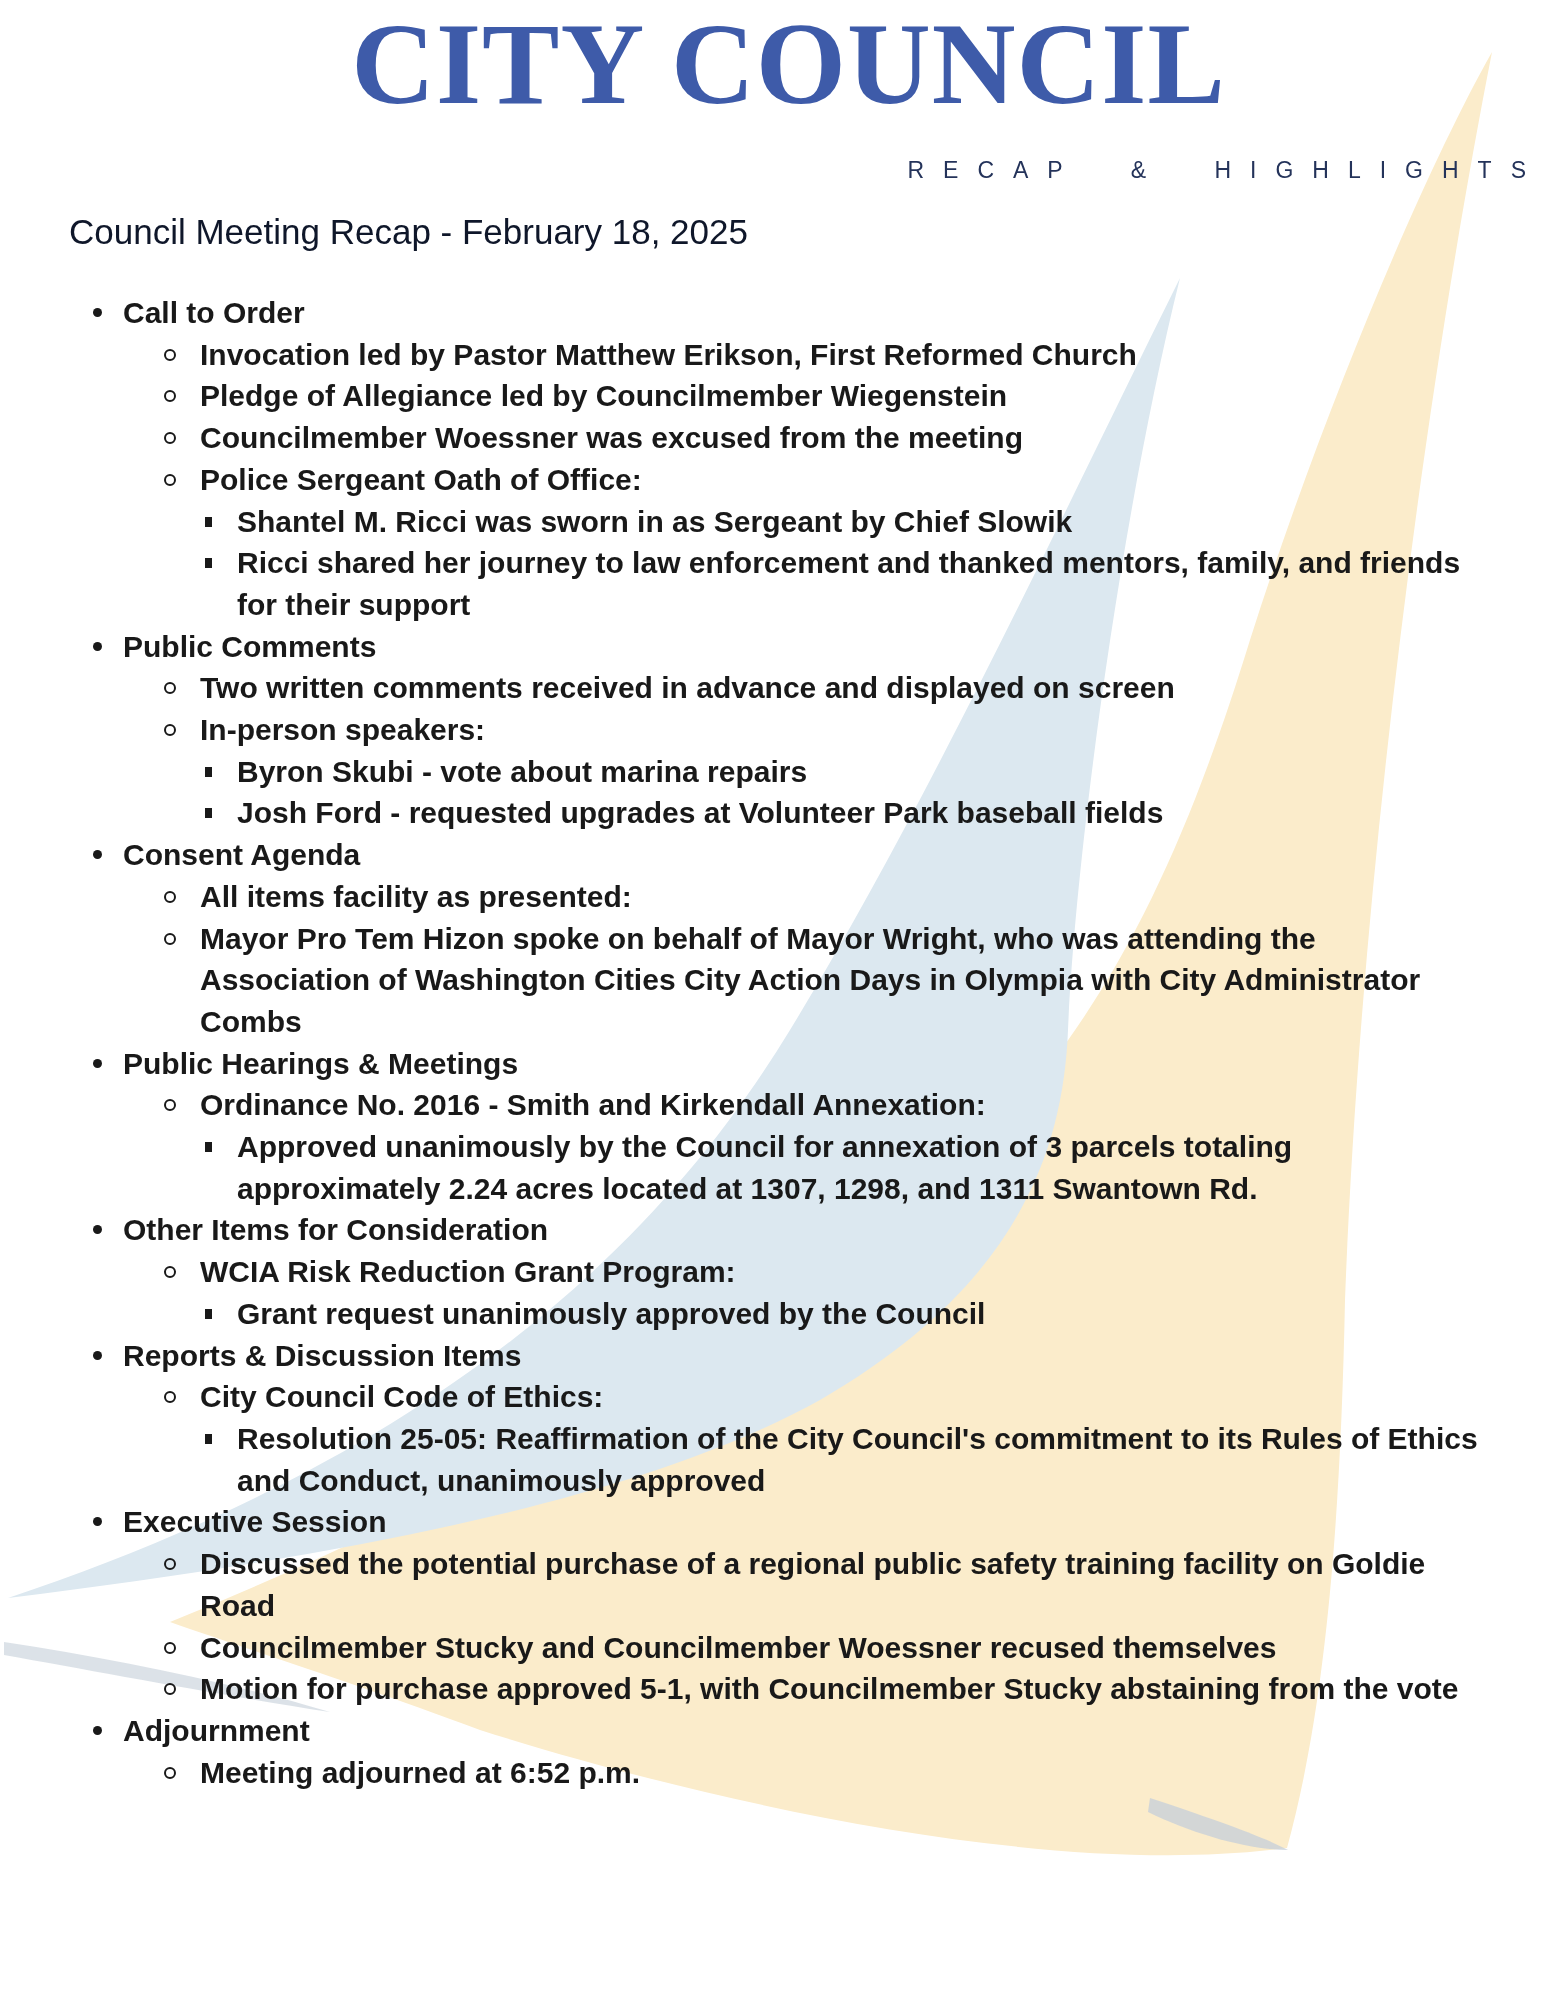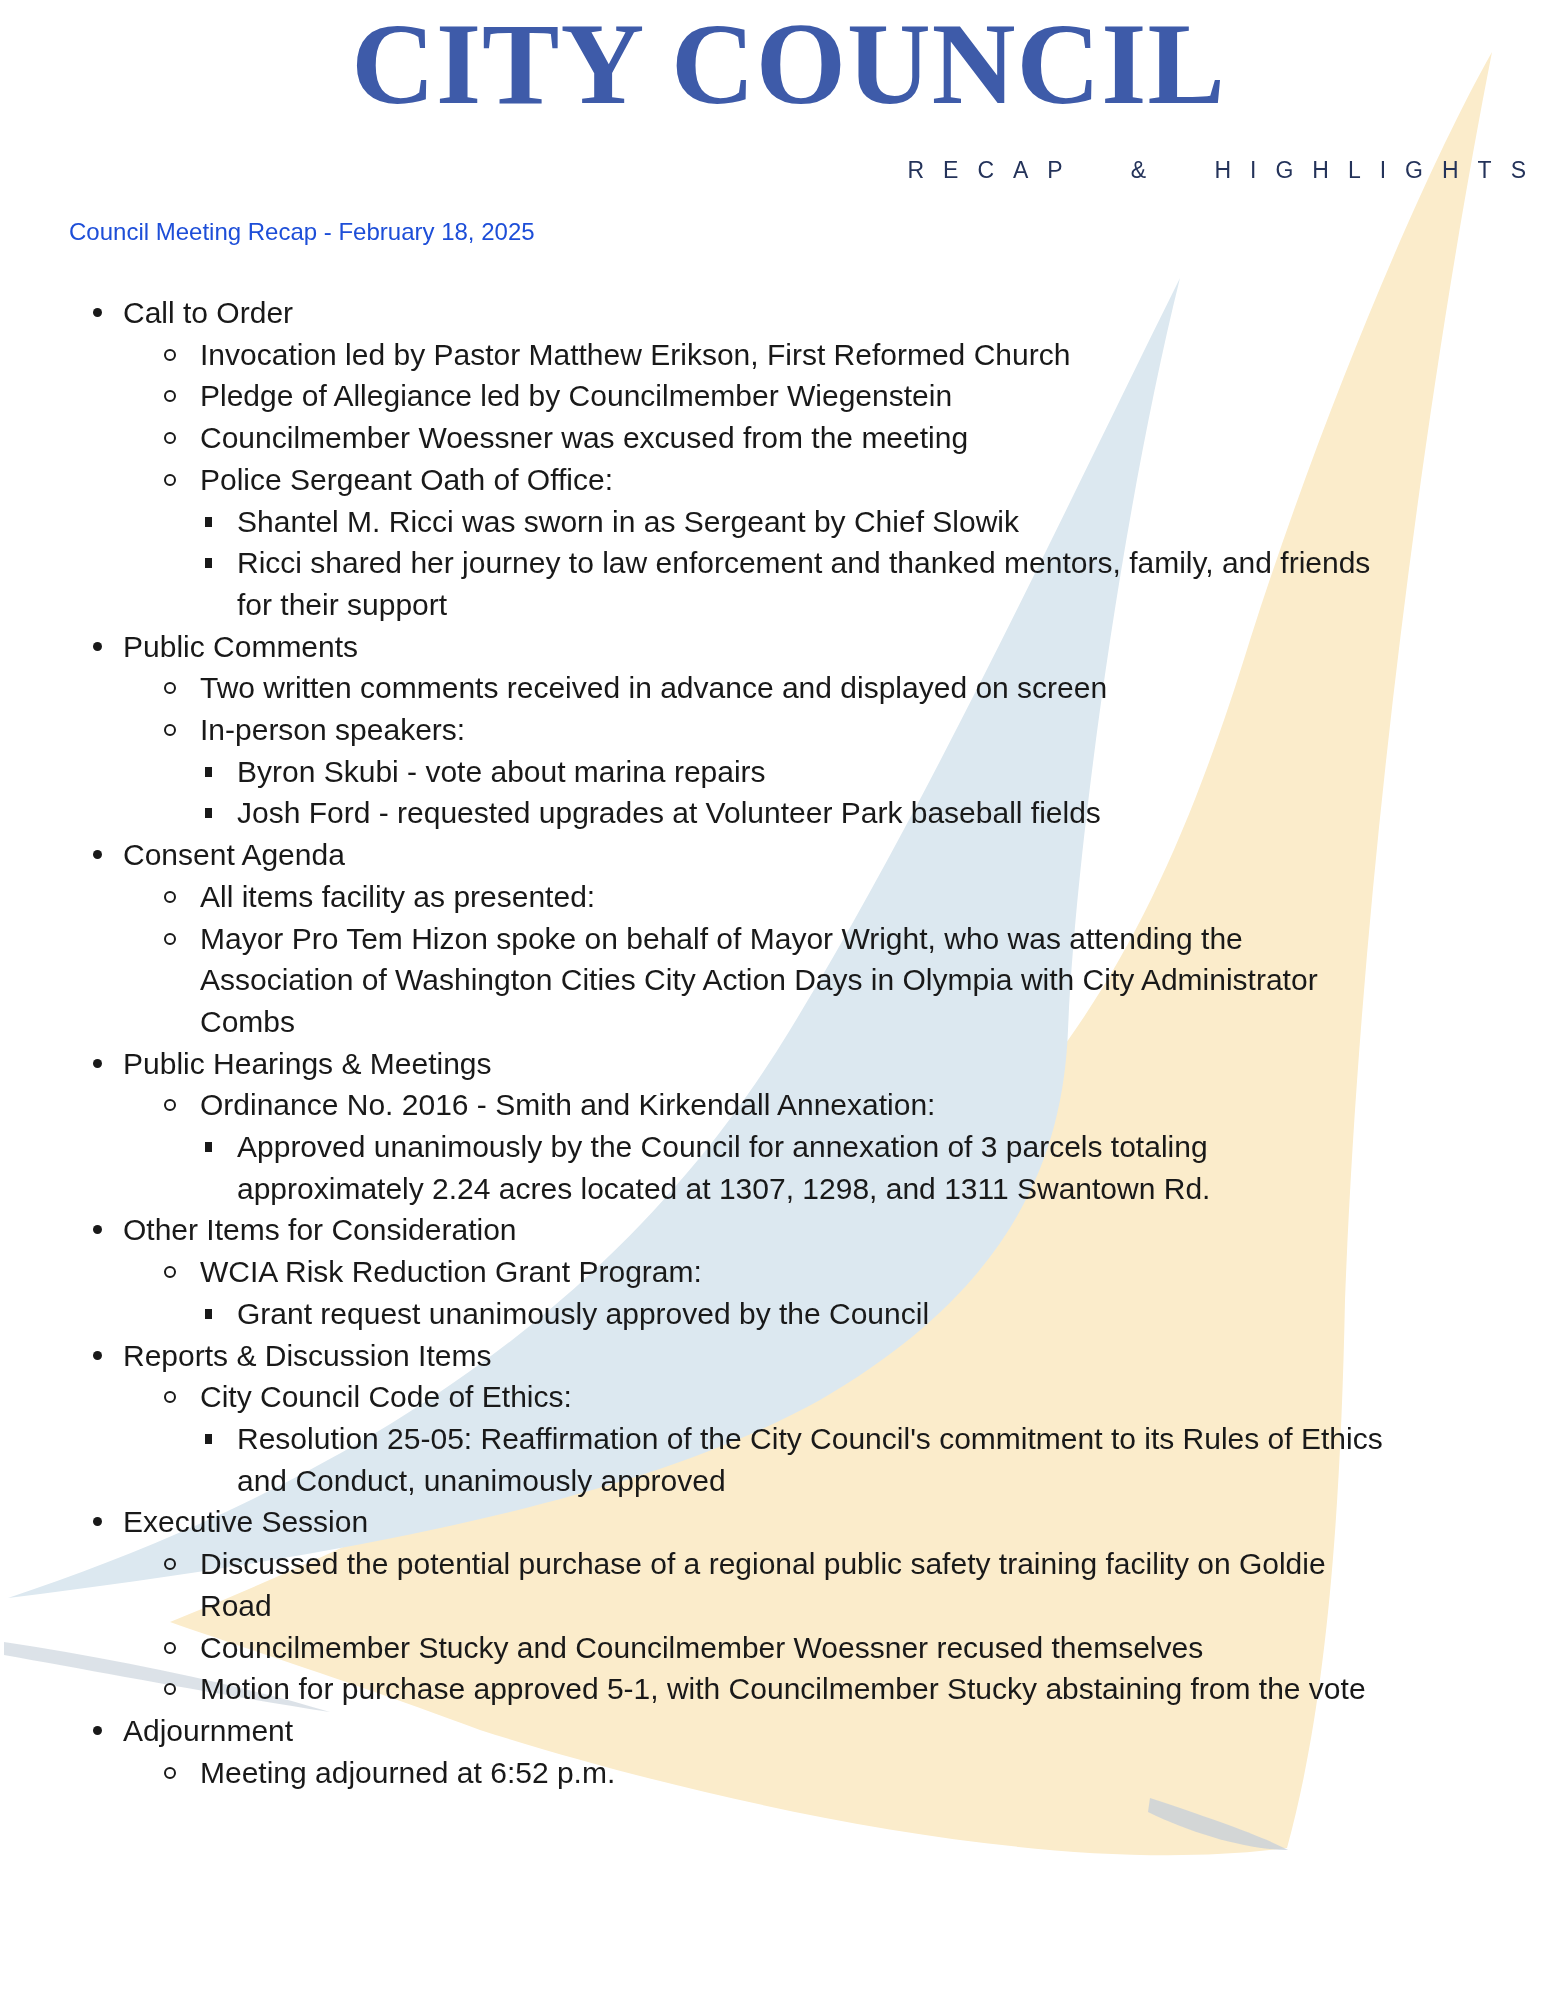--- a/index.html
+++ b/index.html
@@ -19,34 +19,34 @@
   }
   .brand-subtitle{
     position:absolute;left:0;top:156px;width:100%;text-align:right;
     font-size:23px;line-height:28px;letter-spacing:19px;word-spacing:24px;
     color:#24335a;font-weight:400;z-index:2;text-indent:19px;
   }
 
   
   .doc-heading{
     position:absolute;left:69px;top:214px;
-    font-size:24px;line-height:36px;color:#1d4ed8;z-index:2;white-space:nowrap;
+    font-size:35px;line-height:36px;color:#0f172a;z-index:2;white-space:nowrap;
   }
 
   
   .recap-list{position:absolute;left:0;top:292px;width:1545px;z-index:2;color:#191919;font-size:30px;}
   .item{position:relative;}
   .lv1{padding-left:123px;}
   .lv2{padding-left:184px;margin-left:16px;}
   .lv3{padding-left:237px;}
   .marker{position:absolute;display:block;}
   .lv1 .marker{left:93px;top:16px;width:9px;height:9px;border-radius:50%;background:#191919;}
   .lv2 .marker{left:148px;top:15px;width:8px;height:8px;border-radius:50%;border:2.4px solid #191919;background:transparent;}
   .lv3 .marker{left:205px;top:16px;width:7px;height:10px;background:#191919;}
-  .line{line-height:41.7px;white-space:nowrap;}
+  .line{line-height:41.7px;white-space:nowrap;font-weight:bold;}
 </style>
 </head>
 <body>
 
 <div class="page">
 
   <svg class="watermark" viewBox="0 0 1545 2000" aria-hidden="true">
 
     <path d="M 1492 52
              C 1420 420, 1360 900, 1345 1300

